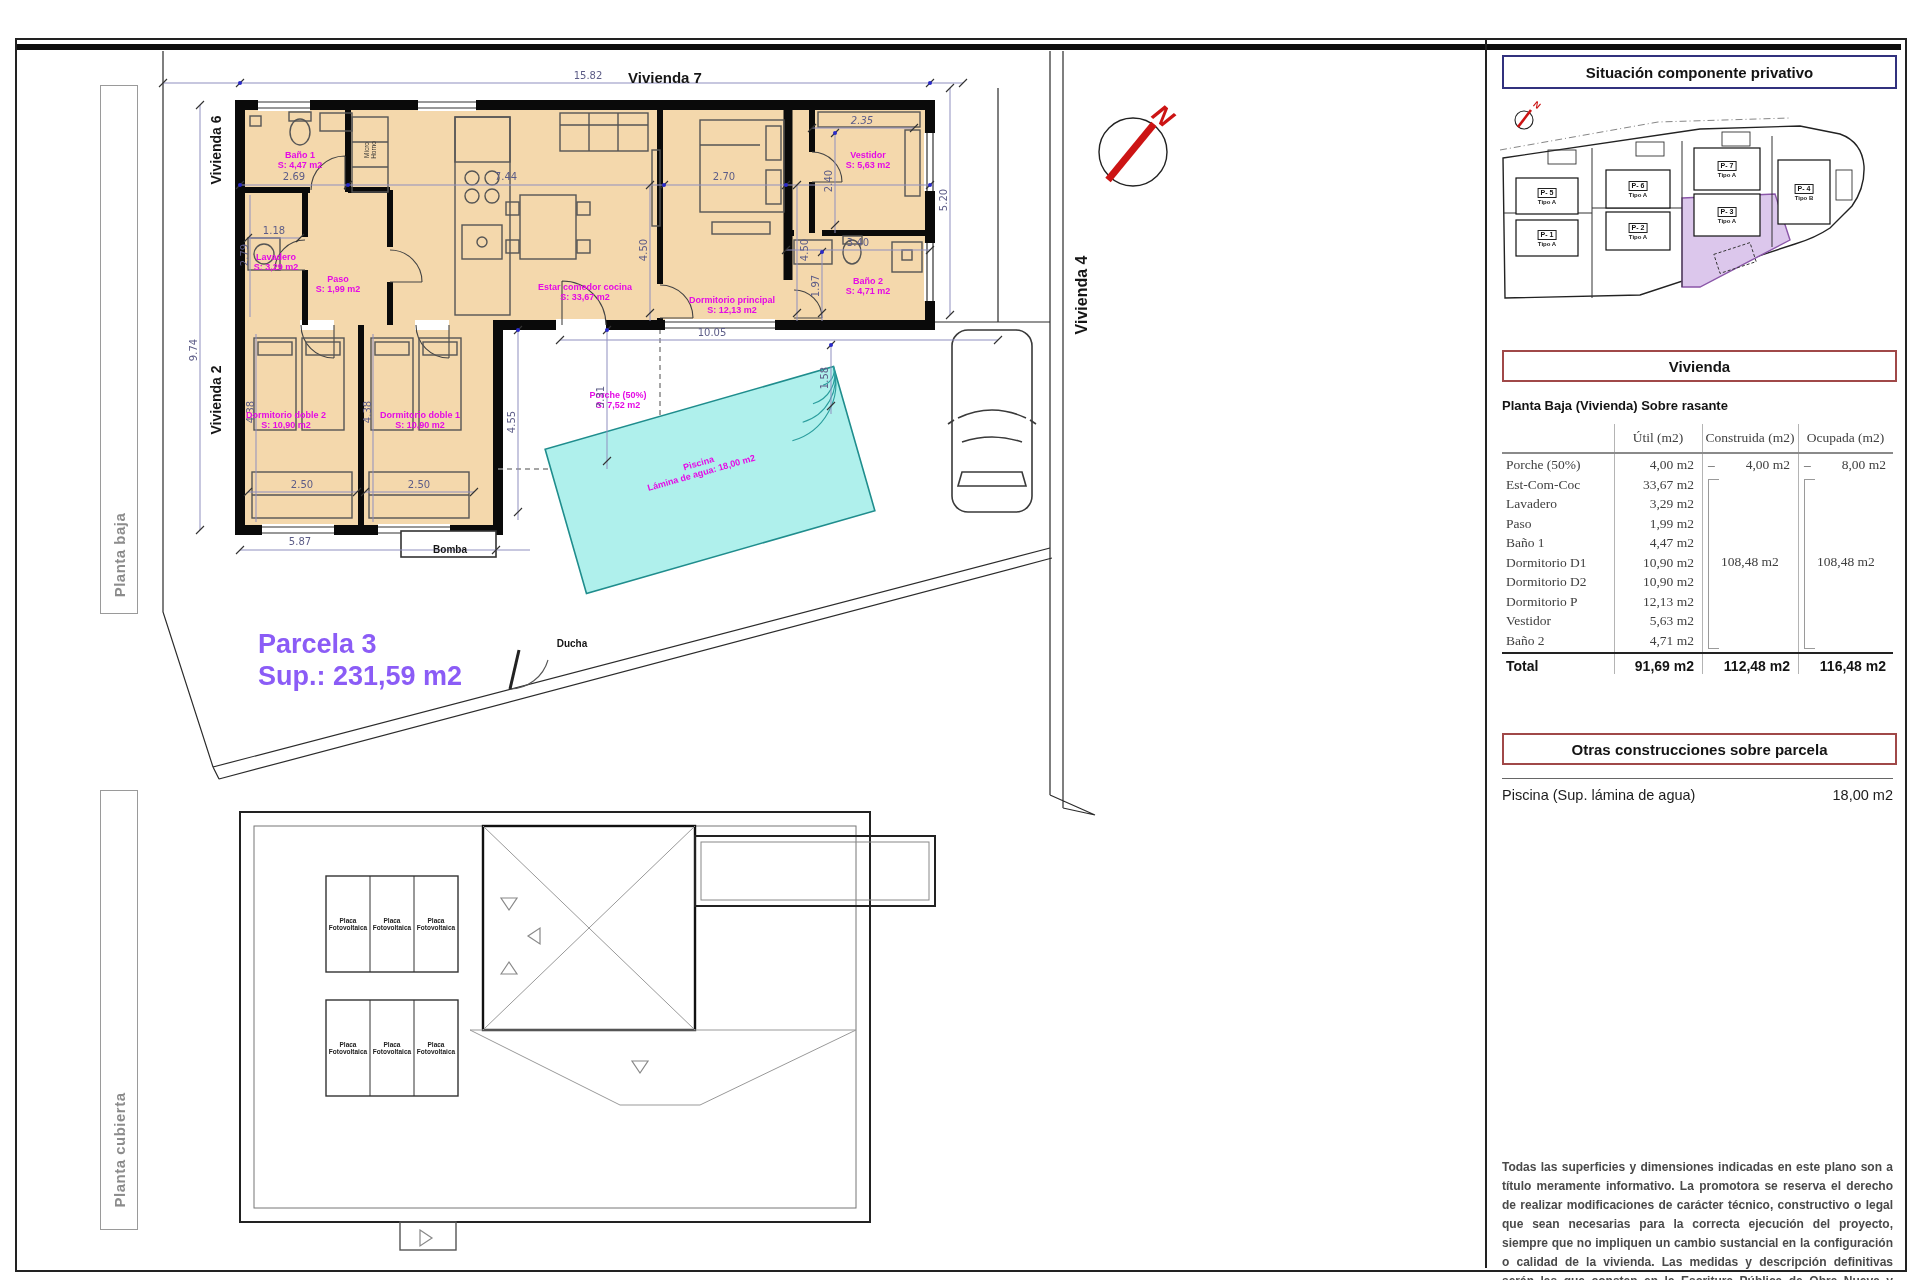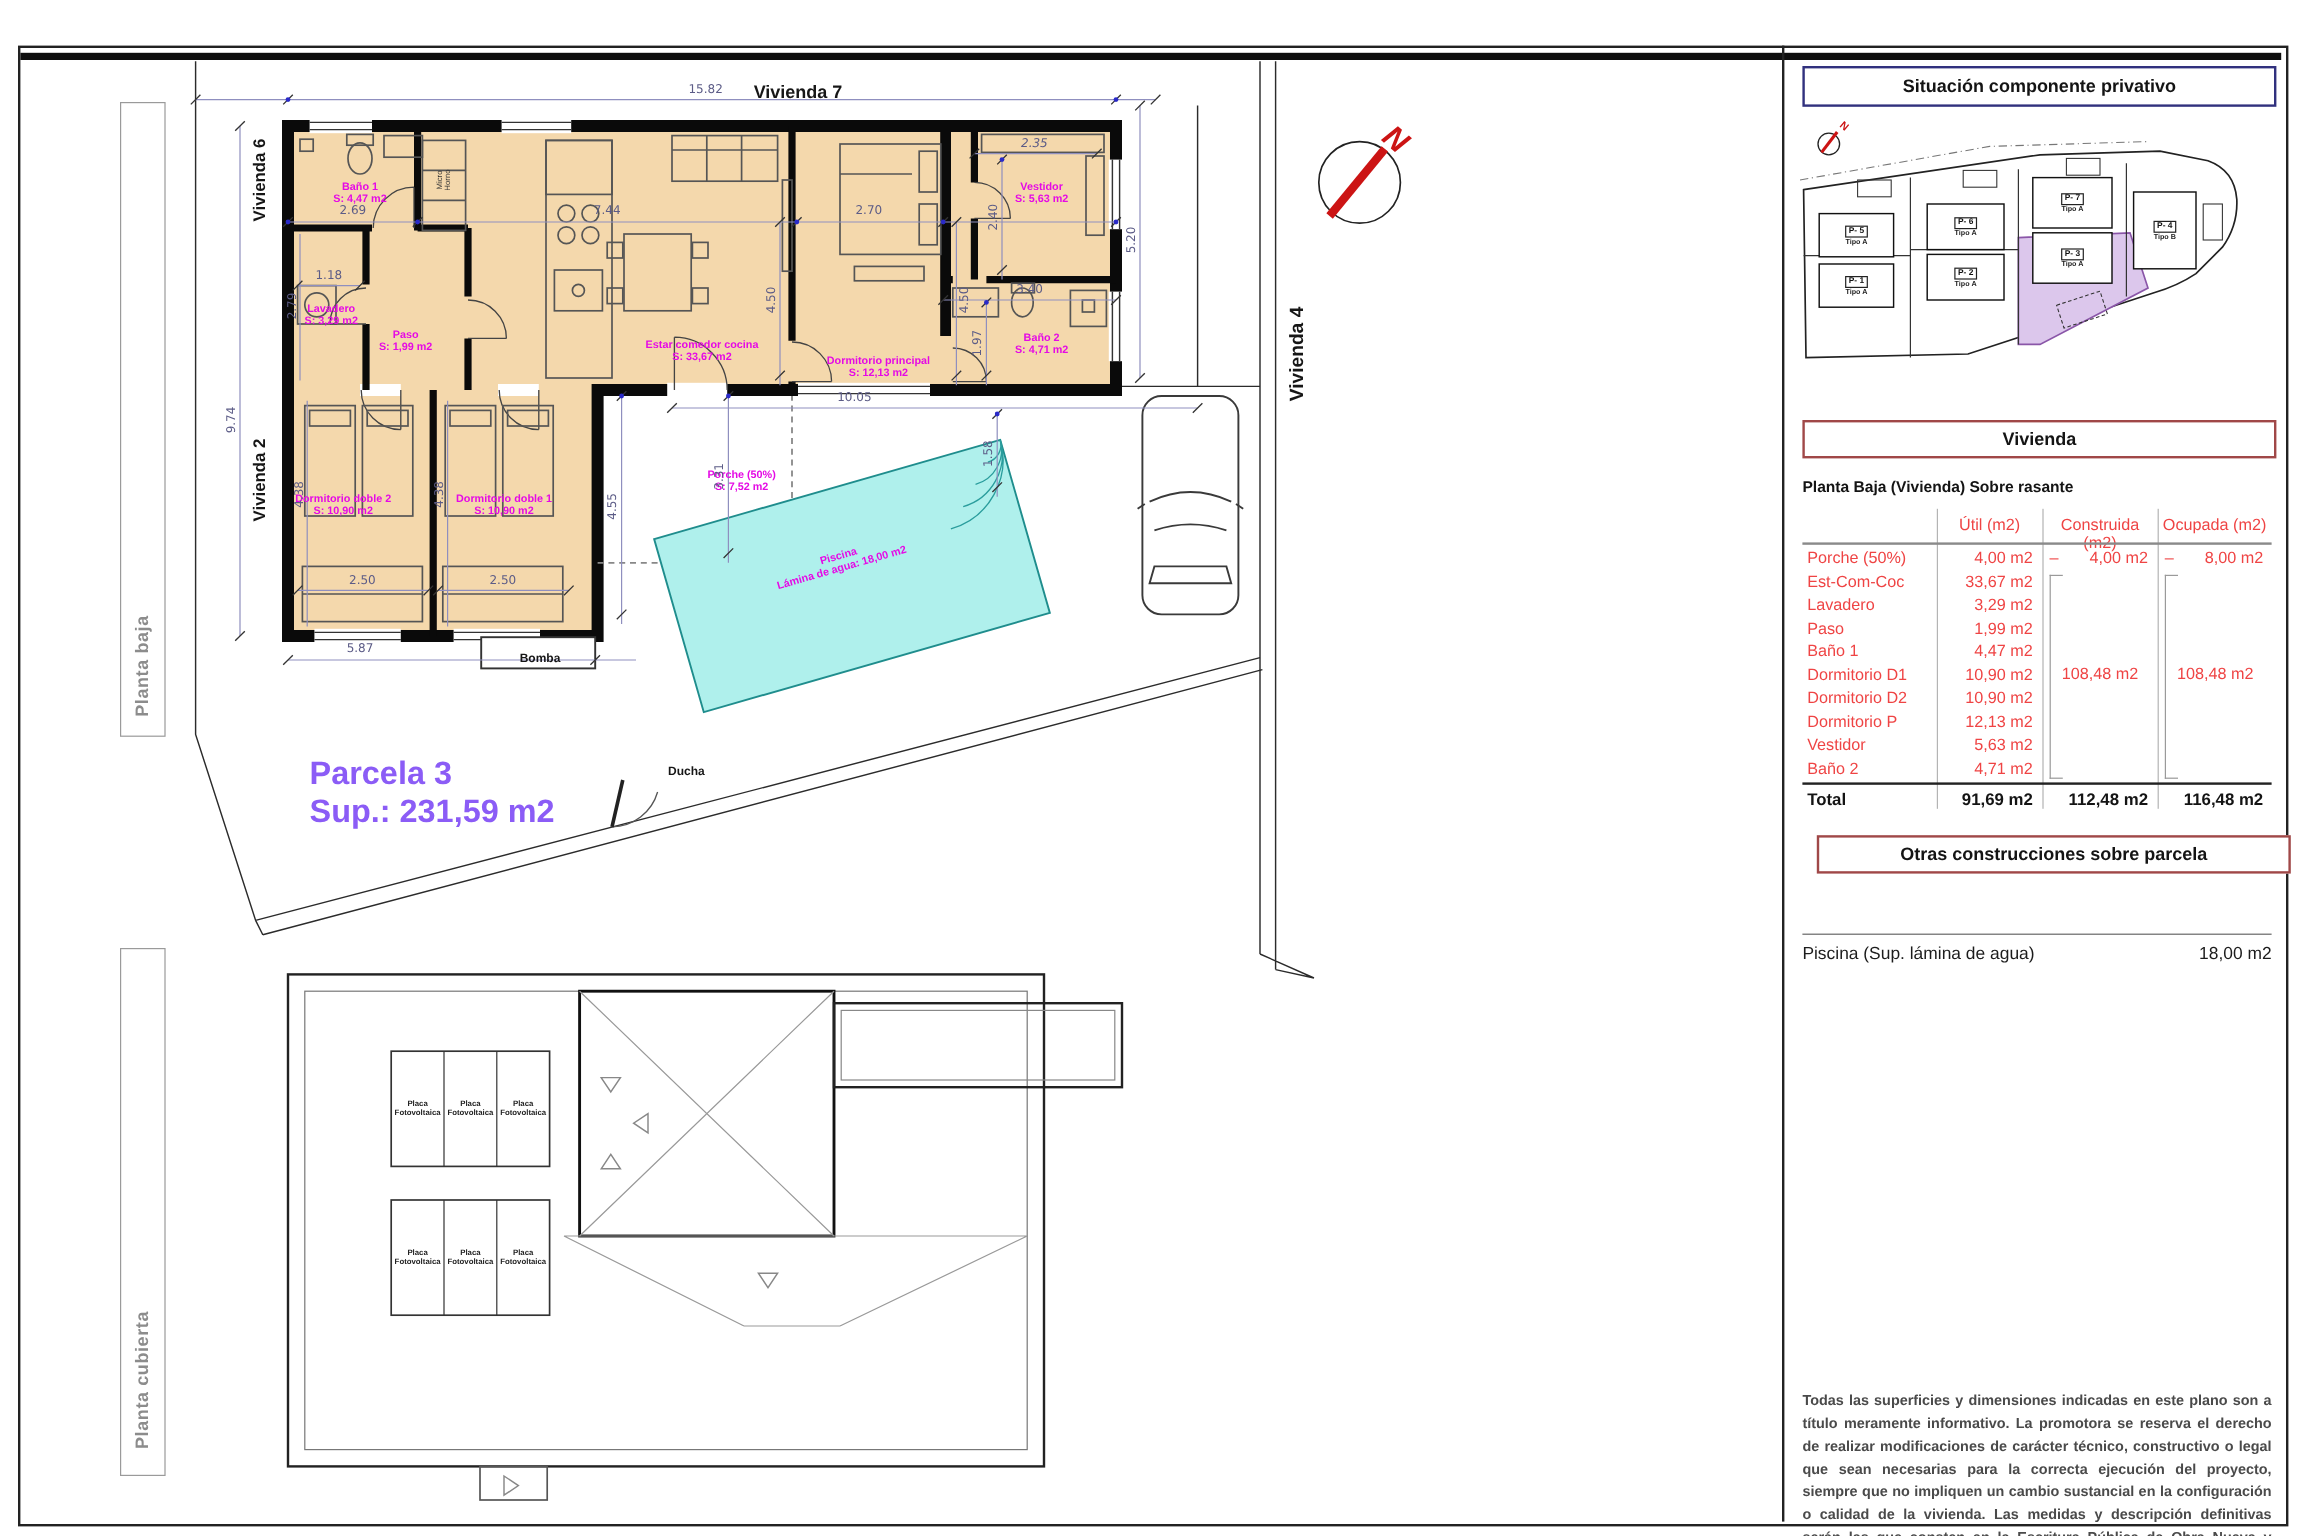--- a/index.html
+++ b/index.html
@@ -11,21 +11,21 @@
   .dim{font-family:"DejaVu Sans",sans-serif;font-size:10px;color:#5c5c87;}
   .roomlbl{font-size:9px;line-height:10px;font-weight:bold;color:#e50ae5;text-align:center;}
   .neigh{font-weight:bold;color:#161616;}
   .blk{color:#161616;}
   .tabbox{border:1px solid #9a9a9a;background:#fff;}
   .tablbl{font-size:15px;font-weight:bold;color:#8c8c8c;letter-spacing:.5px;}
   .titlebox{background:#fff;display:flex;align-items:center;justify-content:center;
             font-weight:bold;font-size:15px;color:#141414;}
   .navy{border:2px solid #31317e;align-items:center;}
   .dred{border:2px solid #a04848;}
-  .vt{font-size:13.5px;color:#ef4444;}
+  .vt{font-size:13.5px;color:#404040;font-family:Liberation Serif, serif;}
   .vtb{font-size:14px;color:#141414;font-weight:bold;}
   .vrow{position:relative;height:19.5px;}
   .cname{position:absolute;left:4px;top:2px;}
   .cutil{position:absolute;left:112px;width:80px;top:2px;text-align:right;}
   .bracket{position:absolute;width:10px;border-left:1.2px solid #9a9a9a;
            border-top:1.2px solid #9a9a9a;border-bottom:1.2px solid #9a9a9a;}
   .parcel-label{position:absolute;transform:translate(-50%,-50%);text-align:center;line-height:8px;}
   .pid{display:inline-block;border:1px solid #222;background:#fff;padding:0 2px;
        font-size:7px;font-weight:bold;color:#111;}
   .ptipo{font-size:6px;color:#222;font-weight:bold;}
@@ -430,21 +430,21 @@
     <div class="bracket" style="left:302px;top:55px;height:168px;"></div>
     <div class="abs vt" style="left:300px;top:130px;width:88px;text-align:center;">108,48 m2</div>
 
     <div class="abs" style="left:0;top:228px;width:391px;height:2px;background:#222;"></div>
     <div class="abs vtb" style="left:4px;top:234px;">Total</div>
     <div class="abs vtb" style="left:112px;top:234px;width:80px;text-align:right;">91,69 m2</div>
     <div class="abs vtb" style="left:200px;top:234px;width:88px;text-align:right;">112,48 m2</div>
     <div class="abs vtb" style="left:296px;top:234px;width:88px;text-align:right;">116,48 m2</div>
   </div>
 
-  <div class="abs titlebox dred" style="left:1502px;top:696px;width:391px;height:28px;margin-left:12px;">
+  <div class="abs titlebox dred" style="left:1502px;top:733px;width:391px;height:28px;">
     <span>Otras construcciones sobre parcela</span>
   </div>
 
   <div class="abs" style="left:1502px;top:778px;width:391px;border-top:1px solid #666;padding-top:8px;font-size:14.5px;color:#1c1c1c;">
     <span>Piscina (Sup. lámina de agua)</span>
     <span style="float:right;">18,00 m2</span>
   </div>
 
   <div class="abs disc" style="left:1502px;top:1158px;width:391px;">Todas las superficies y dimensiones indicadas en este plano son a título meramente informativo. La promotora se reserva el derecho de realizar modificaciones de carácter técnico, constructivo o legal que sean necesarias para la correcta ejecución del proyecto, siempre que no impliquen un cambio sustancial en la configuración o calidad de la vivienda. Las medidas y descripción definitivas serán las que consten en la Escritura Pública de Obra Nueva y División Horizontal. Los elementos de mobiliario y decoración son ilustrativos y no están incluidos.</div>
 

